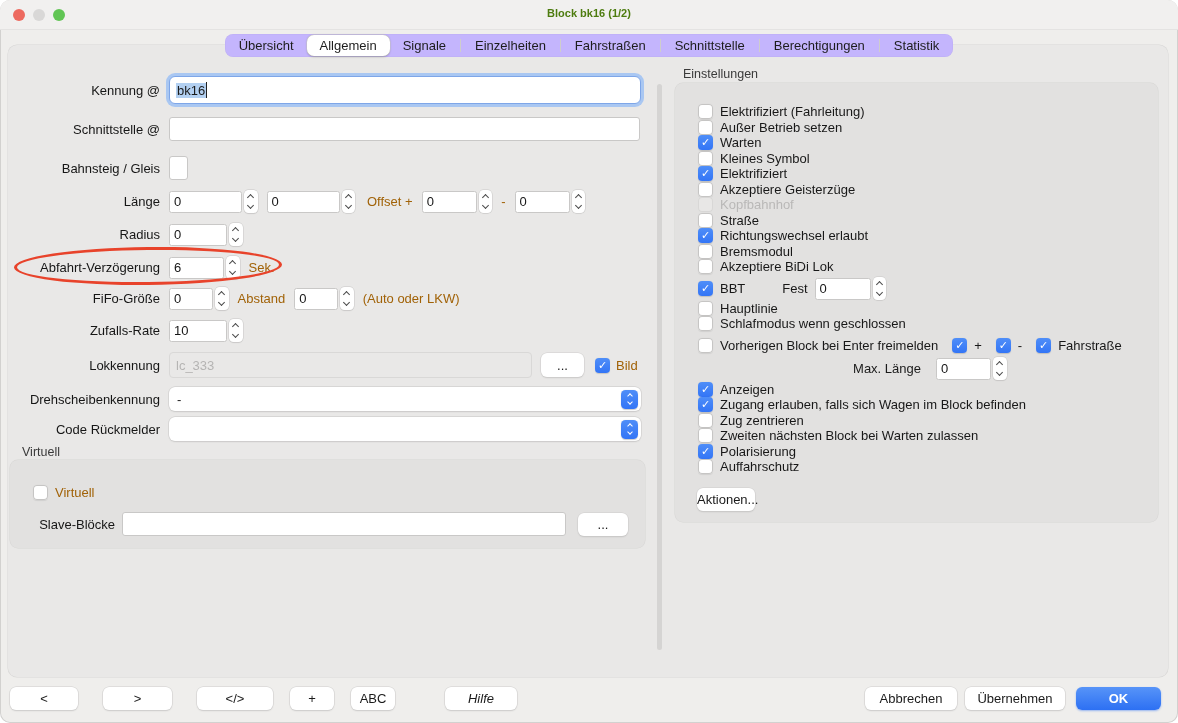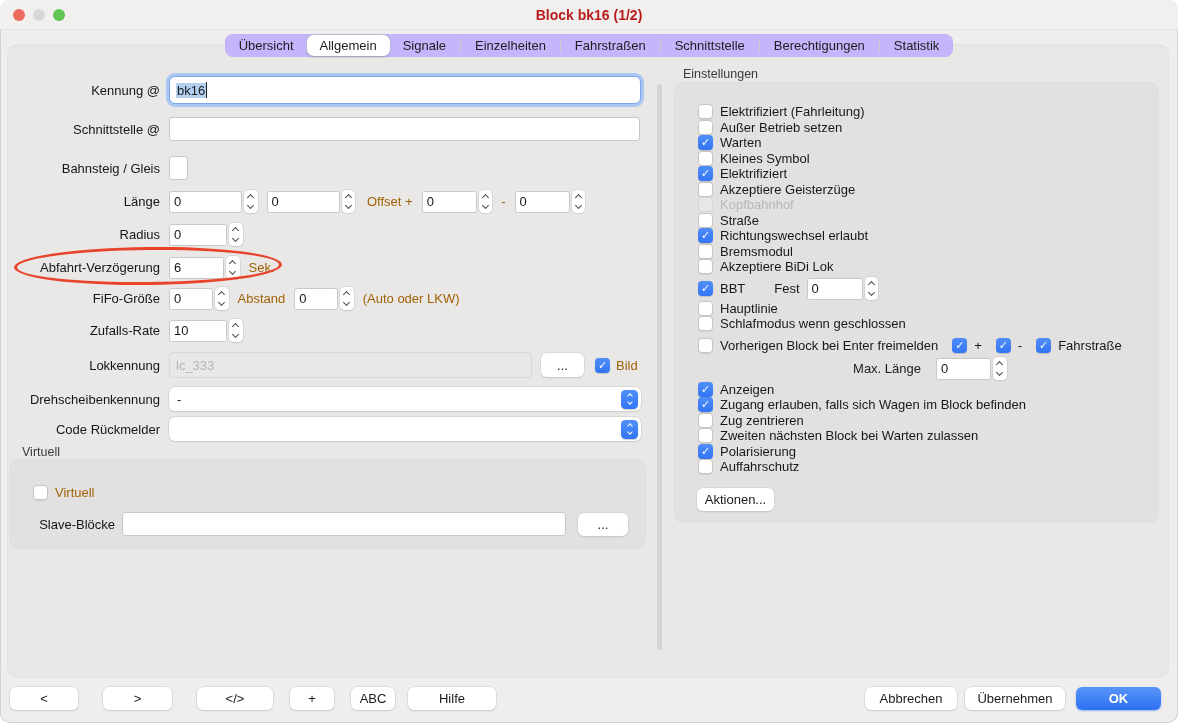--- a/index.html
+++ b/index.html
@@ -6,21 +6,21 @@
   html,body { width:1178px; height:723px; background:#fff; }
   body { font-family:"Liberation Sans","DejaVu Sans",sans-serif; font-size:13px; color:#1b1b1b; }
   #window { position:relative; width:1178px; height:723px; background:#efeeec; border-radius:10px; overflow:hidden; box-shadow:inset 0 0 0 1px rgba(0,0,0,.12); }
 
   
   #titlebar { position:absolute; top:0; left:0; right:0; height:30px; background:#f1f0ef; border-bottom:1px solid rgba(0,0,0,.05); }
   .traffic { position:absolute; top:9px; width:12px; height:12px; border-radius:50%; }
   #tl-close { left:13px; background:var(--traffic_red); }
   #tl-min   { left:33px; background:var(--traffic_gray); }
   #tl-zoom  { left:53px; background:var(--traffic_green); }
-  #win-title { position:absolute; top:7px; left:0; right:0; text-align:center; font-weight:bold; font-size:14px; color:#b91c1c; }
+  #win-title { position:absolute; top:7px; left:0; right:0; text-align:center; font-weight:bold; font-size:11px; color:#4d7c0f; }
 
   
   #panel { position:absolute; left:8px; top:45px; width:1160px; height:632px; background:#e9e8e7; border-radius:9px; box-shadow:0 0 0 .5px #d7d6d5; }
 
   
   #tabbar { position:absolute; top:34px; left:0; right:0; display:flex; justify-content:center; z-index:5; }
   #tabwrap { display:flex; align-items:center; background:#c4b5fd; border-radius:8px; padding:1px; box-shadow:inset 0 0 0 .5px rgba(0,0,0,.04); }
   .seg-item { padding:3px 13px; font-size:13px; color:#1d1d1d; border-radius:7px; white-space:nowrap; }
   .seg-item.selected { background:#fff; box-shadow:0 .5px 2px rgba(0,0,0,.25), 0 0 0 .5px #d8d7d6; }
   .seg-div { width:1px; height:13px; background:#cecdcc; margin:0 1px; }
@@ -64,21 +64,21 @@
   .group-title { position:absolute; font-size:12.5px; color:#3a3a3a; z-index:2; }
 
   
   #settings-list { position:absolute; left:675px; top:104px; width:483px; z-index:2; }
   .ein-row { display:flex; align-items:center; height:15.5px; padding-left:23px; gap:7px; white-space:nowrap; }
   .ein-row.bbt { height:24px; margin-top:2px; }
   .ein-row.enter { height:17px; margin-top:5px; }
   .ein-row.maxlen { height:24px; margin-top:3px; margin-bottom:1px; }
   .ein-label { color:#181818; }
   .ein-label.disabled { color:#b9b8b7; }
-  .ein-label.fest { margin-left:22px; }
+  .ein-label.fest { margin-left:30px; }
   .ein-row.enter .cb:not(:first-child) { margin-left:7px; }
   .maxlen-label { width:223px; text-align:right; margin-right:8px; }
 
   
   #splitter { position:absolute; left:657px; top:84px; width:5px; height:566px; background:#d5d4d3; border-radius:2.5px; z-index:2; }
 
   
   .btn { position:absolute; height:23px; background:#fff; border:none; border-radius:6px; box-shadow:0 0 0 .5px #cfcecd, 0 1px 1.5px rgba(0,0,0,.15); font-size:13px; font-family:inherit; color:#1a1a1a; z-index:3; }
   .btn.inline { position:static; }
   .btn.primary { background:linear-gradient(var(--ok_top),var(--ok_bottom)); color:#fff; font-weight:bold; box-shadow:0 1px 2px rgba(45,112,243,.45); }
@@ -376,26 +376,26 @@
       </div>
       <div class="ein-row check">
         <span class="cb checked"></span>
         <span class="ein-label">Polarisierung</span>
       </div>
       <div class="ein-row check">
         <span class="cb"></span>
         <span class="ein-label">Auffahrschutz</span>
       </div>
     </div>
-  <button class="btn" style="left:697px; top:488px; width:77px;">Aktionen...</button>
+  <button class="btn" style="left:697px; top:488px; width:58px;">Aktionen...</button>
 
   <button class="btn" style="left:10px;  top:687px; width:68px;">&lt;</button>
   <button class="btn" style="left:103px; top:687px; width:69px;">&gt;</button>
   <button class="btn" style="left:197px; top:687px; width:76px;">&lt;/&gt;</button>
   <button class="btn" style="left:290px; top:687px; width:44px;">+</button>
   <button class="btn" style="left:351px; top:687px; width:44px;">ABC</button>
-  <button class="btn" style="left:408px; top:687px; width:88px;">Hilfe</button>
+  <button class="btn" style="left:445px; top:687px; width:72px;font-style:italic;">Hilfe</button>
 
   <button class="btn" style="left:865px;  top:687px; width:92px;">Abbrechen</button>
   <button class="btn" style="left:965px;  top:687px; width:100px;">Übernehmen</button>
   <button class="btn primary" style="left:1076px; top:687px; width:85px;">OK</button>
 
 </div>
 
 </body></html>

